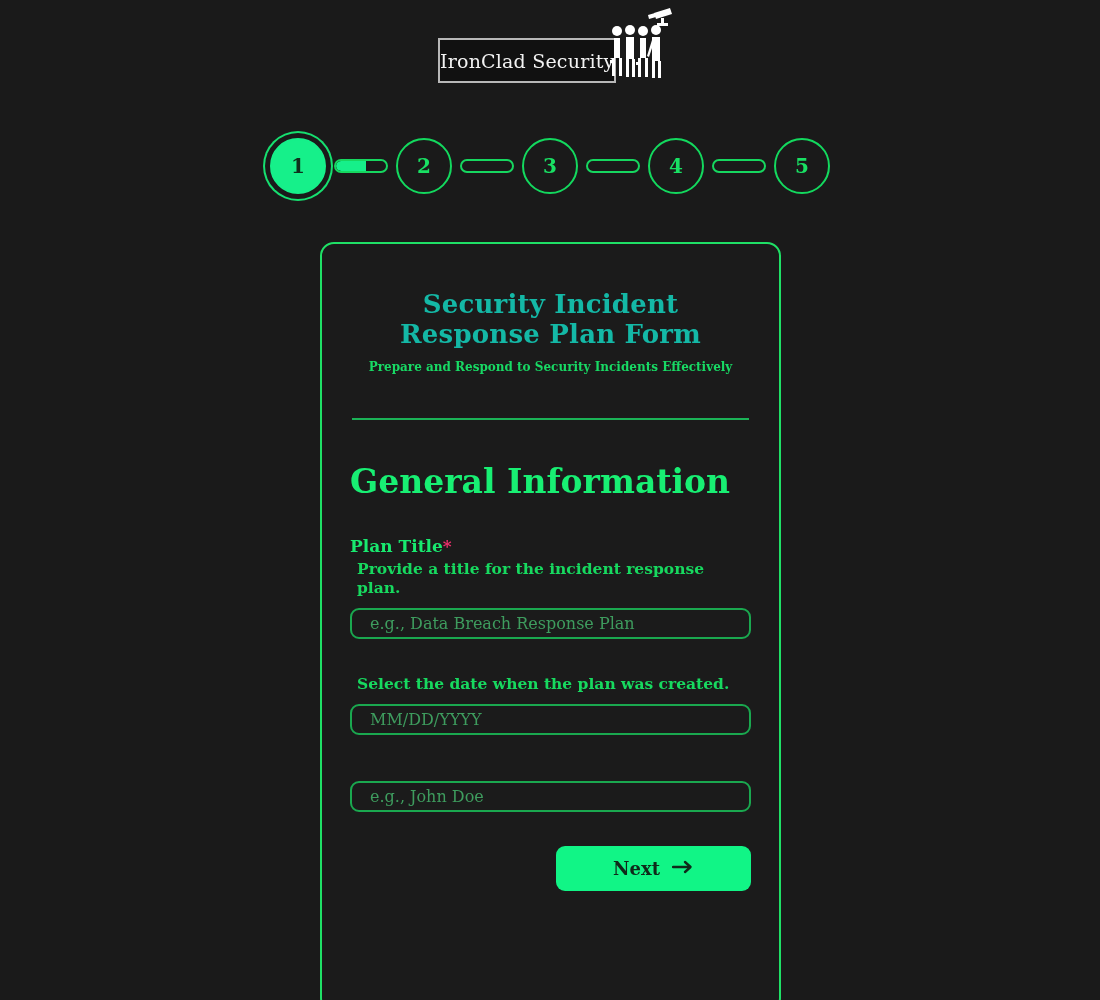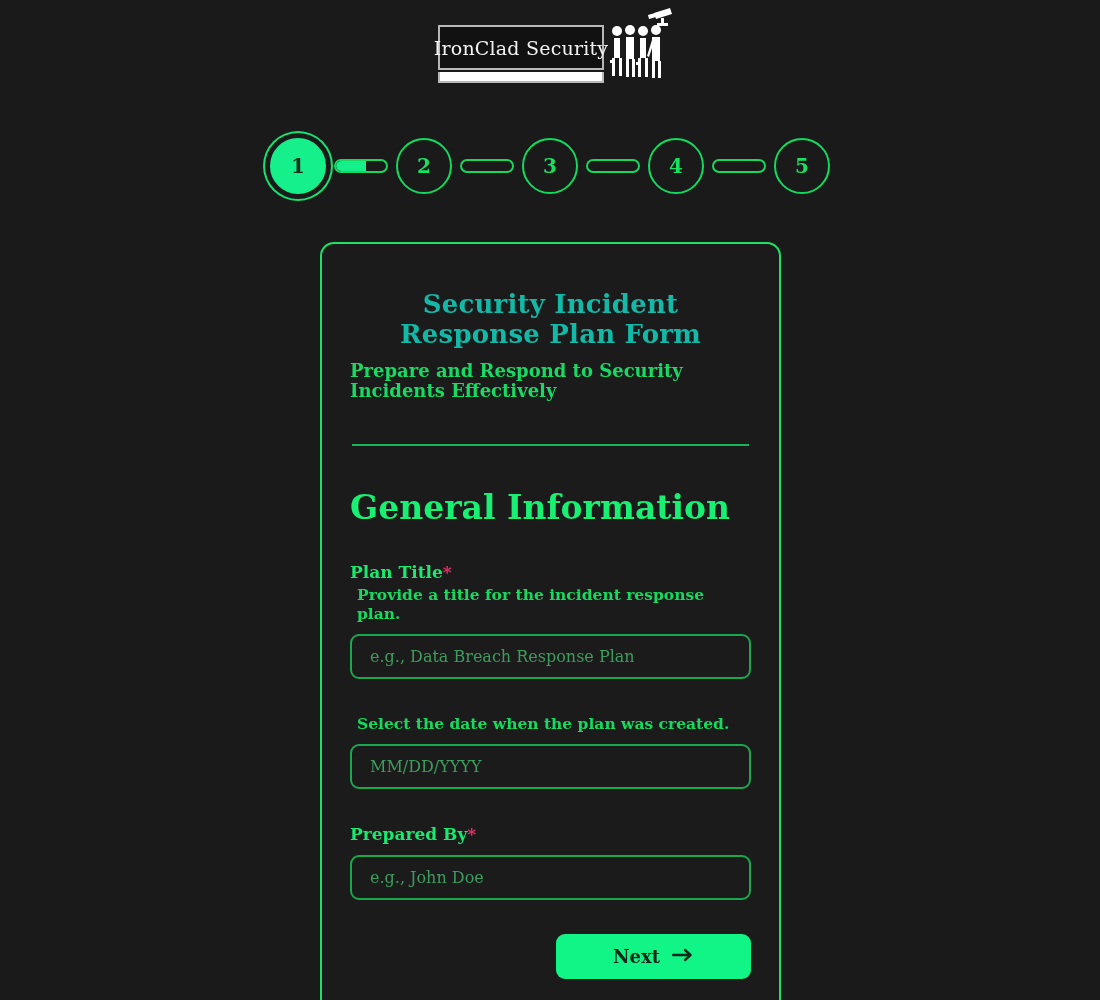--- a/index.html
+++ b/index.html
@@ -29,21 +29,21 @@
     align-items: flex-start;
   }
   .logo {
     display: flex;
     align-items: flex-end;
     gap: 2px;
     position: relative;
   }
   .logo-plate {
     display: flex;
-    flex-direction: column;
+    flex-direction: row;
     width: 166px;
   }
   .logo-box {
     border: 2px solid #b8b8b8;
     background: #111111;
     height: 45px;
     display: flex;
     align-items: center;
     justify-content: center;
   }
@@ -140,24 +140,25 @@
   .card-title {
     text-align: center;
     color: #14b8a6;
     font-family: "DejaVu Serif", serif;
     font-weight: bold;
     font-size: 26px;
     line-height: 1.14;
     letter-spacing: 0.2px;
   }
   .card-sub {
+    text-align: center;
     color: #18d964;
     font-family: "DejaVu Serif", serif;
     font-weight: bold;
-    font-size: 18px;
+    font-size: 12px;
     line-height: 1.08;
     margin-top: 12px;
   }
 
   .divider {
     height: 2px;
     background: #1bb357;
     margin: 44px 2px 0 2px;
   }
 
@@ -181,21 +182,21 @@
     color: #17d95f;
     font-family: "DejaVu Serif", serif;
     font-weight: bold;
     font-size: 15.5px;
     margin-top: 3px;
     margin-left: 7px;
   }
   .field-input {
     margin-top: 11px;
     width: 100%;
-    height: 45px;
+    height: 31px;
     border: 2px solid #1aa84f;
     border-radius: 9px;
     background: #1b1b1b;
     color: #ec4899;
     font-family: "DejaVu Serif", serif;
     font-size: 16px;
     padding: 0 18px;
     outline: none;
   }
   .field-input::placeholder { color: #3e9c5e; opacity: 1; }
@@ -338,23 +339,20 @@
       <div class="field-desc">Provide a title for the incident response plan.</div>
       <input class="field-input" type="text" placeholder="e.g., Data Breach Response Plan" style="">
     </div>
 
     <div class="field">
       <div class="field-desc">Select the date when the plan was created.</div>
       <input class="field-input" type="text" placeholder="MM/DD/YYYY" style="">
     </div>
 
     <div class="field">
-      <div class="field-label">
-        <span>Prepared By</span><span class="req">*</span>
-      </div>
       <input class="field-input" type="text" placeholder="e.g., John Doe" style="">
     </div>
 
     <div class="actions">
       <button class="next-btn">
         <span>Next</span>
         <span>
           <svg width="22" height="16" viewBox="0 0 22 16" aria-hidden="true">
             <path d="M1 8 H18" stroke="#0f2a1a" stroke-width="2.4" stroke-linecap="round" fill="none"></path>
             <path d="M13 3 L18.5 8 L13 13" stroke="#0f2a1a" stroke-width="2.4" stroke-linecap="round" stroke-linejoin="round" fill="none"></path>

